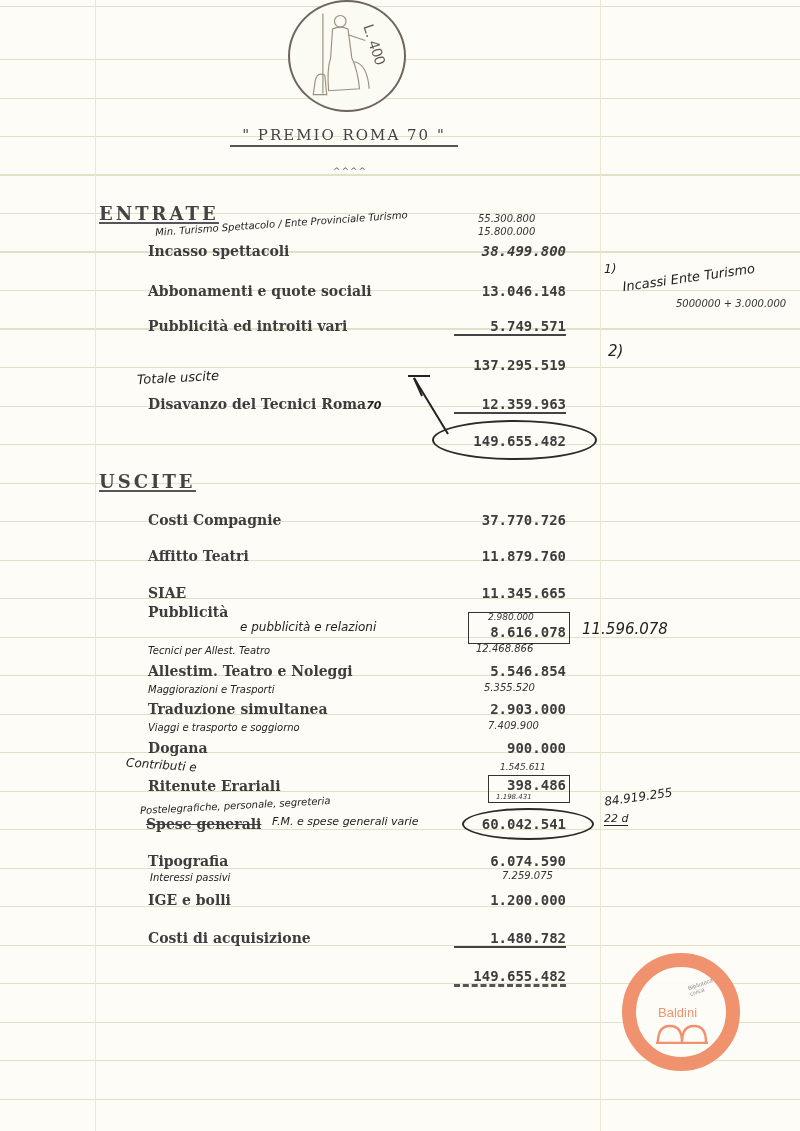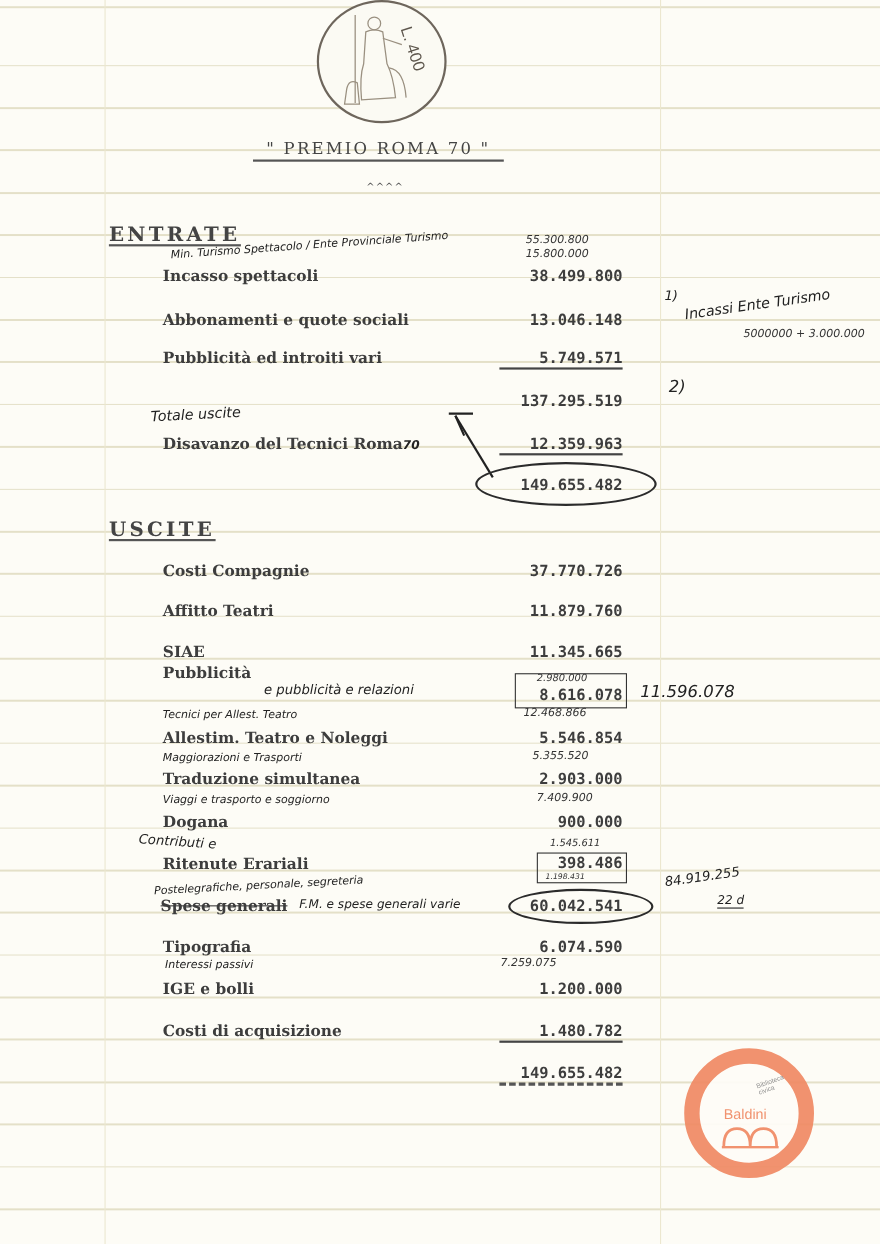--- a/index.html
+++ b/index.html
@@ -89,21 +89,21 @@
 
 <div class="abs title">" PREMIO ROMA 70 "</div>
 <div class="abs stars">^^^^</div>
 
 <div class="abs section" style="left:99px; top:206px;">ENTRATE</div>
 <div class="abs hand hand-small" style="left:155px; top:219px; line-height:10px; transform:rotate(-4deg);">Min. Turismo Spettacolo / Ente Provinciale Turismo</div>
 <div class="abs hand-num" style="left:478px; top:213px;">55.300.800</div>
 <div class="abs hand-num" style="left:478px; top:226px;">15.800.000</div>
 
 <div class="abs row-label" style="left:148px; top:243px;">Incasso spettacoli</div>
-<div class="abs row-value" style="left:454px; top:243px;">38.499.800</div>
+<div class="abs row-value" style="left:454px; top:243px;font-style:italic;">38.499.800</div>
 
 <div class="abs row-label" style="left:148px; top:283px;">Abbonamenti e quote sociali</div>
 <div class="abs row-value" style="left:454px; top:283px;">13.046.148</div>
 
 <div class="abs row-label" style="left:148px; top:318px;">Pubblicità ed introiti vari</div>
 <div class="abs row-value underlined" style="left:454px; top:318px;">5.749.571</div>
 
 <div class="abs row-value" style="left:454px; top:357px;">137.295.519</div>
 
 <div class="abs hand" style="left:137px; top:370px; font-size:13px; transform:rotate(-3deg);">Totale uscite</div>
@@ -164,27 +164,27 @@
 <div class="abs row-label" style="left:148px; top:778px;">Ritenute Erariali</div>
 <div class="abs row-value" style="left:454px; top:777px;">398.486</div>
 <div class="abs hand-num" style="left:496px; top:793px; font-size:7px;">1.198.431</div>
 
 <div class="abs hand hand-small" style="left:140px; top:800px; transform:rotate(-3deg);">Postelegrafiche, personale, segreteria</div>
 <div class="abs row-label strike" style="left:146px; top:816px;">Spese generali</div>
 <div class="abs hand" style="left:272px; top:815px; font-size:11px;">F.M. e spese generali varie</div>
 <div class="abs circle" style="left:462px; top:808px; width:132px; height:32px;"></div>
 <div class="abs row-value" style="left:454px; top:816px;">60.042.541</div>
 <div class="abs hand" style="left:604px; top:790px; font-size:12px; transform:rotate(-8deg);">84.919.255</div>
-<div class="abs hand" style="left:604px; top:812px; font-size:11px; border-bottom:1.5px solid #222;margin-left:48px;">22 d</div>
+<div class="abs hand" style="left:604px; top:812px; font-size:11px; border-bottom:1.5px solid #222;">22 d</div>
 
 <div class="abs row-label" style="left:148px; top:853px;text-align:right;">Tipografia</div>
 <div class="abs row-value" style="left:454px; top:853px;">6.074.590</div>
 
 <div class="abs hand hand-small" style="left:150px; top:872px;">Interessi passivi</div>
-<div class="abs hand-num" style="left:455px; top:870px;text-align:right;">7.259.075</div>
+<div class="abs hand-num" style="left:502px; top:870px;text-align:right;">7.259.075</div>
 <div class="abs row-label" style="left:148px; top:892px;">IGE e bolli</div>
 <div class="abs row-value" style="left:454px; top:892px;">1.200.000</div>
 
 <div class="abs row-label" style="left:148px; top:930px;">Costi di acquisizione</div>
 <div class="abs row-value underlined" style="left:454px; top:930px;">1.480.782</div>
 
 <div class="abs row-value dbl-dashed" style="left:454px; top:968px;">149.655.482</div>
 
 <div class="abs logo">
   <span class="logo-small">Biblioteca civica</span>

